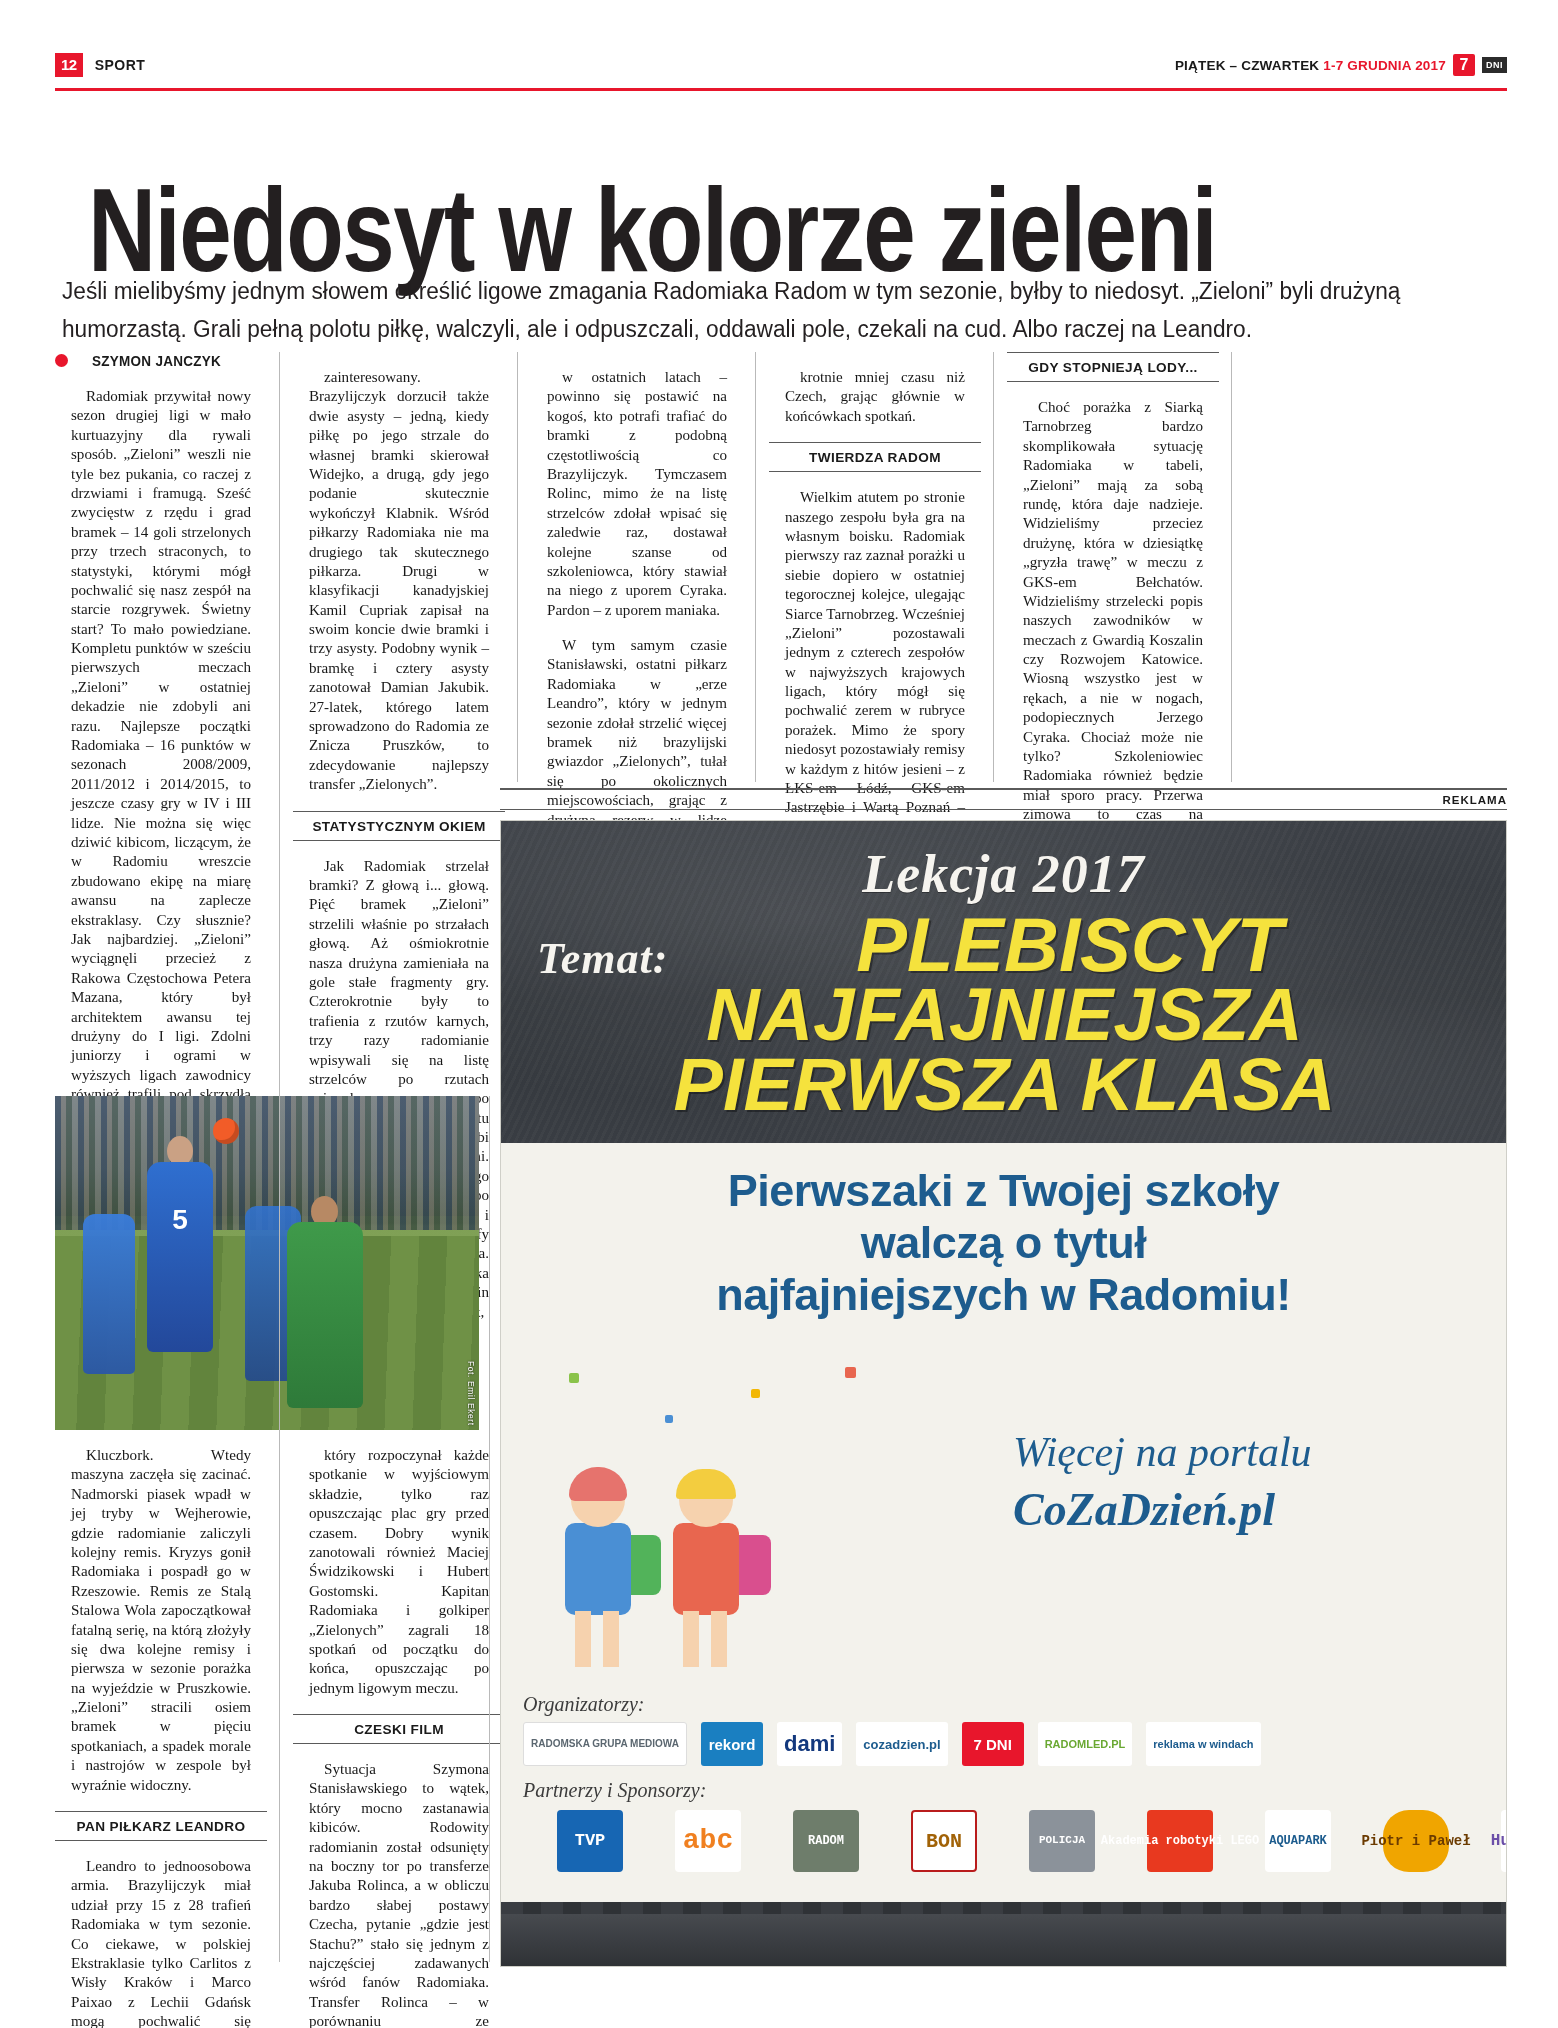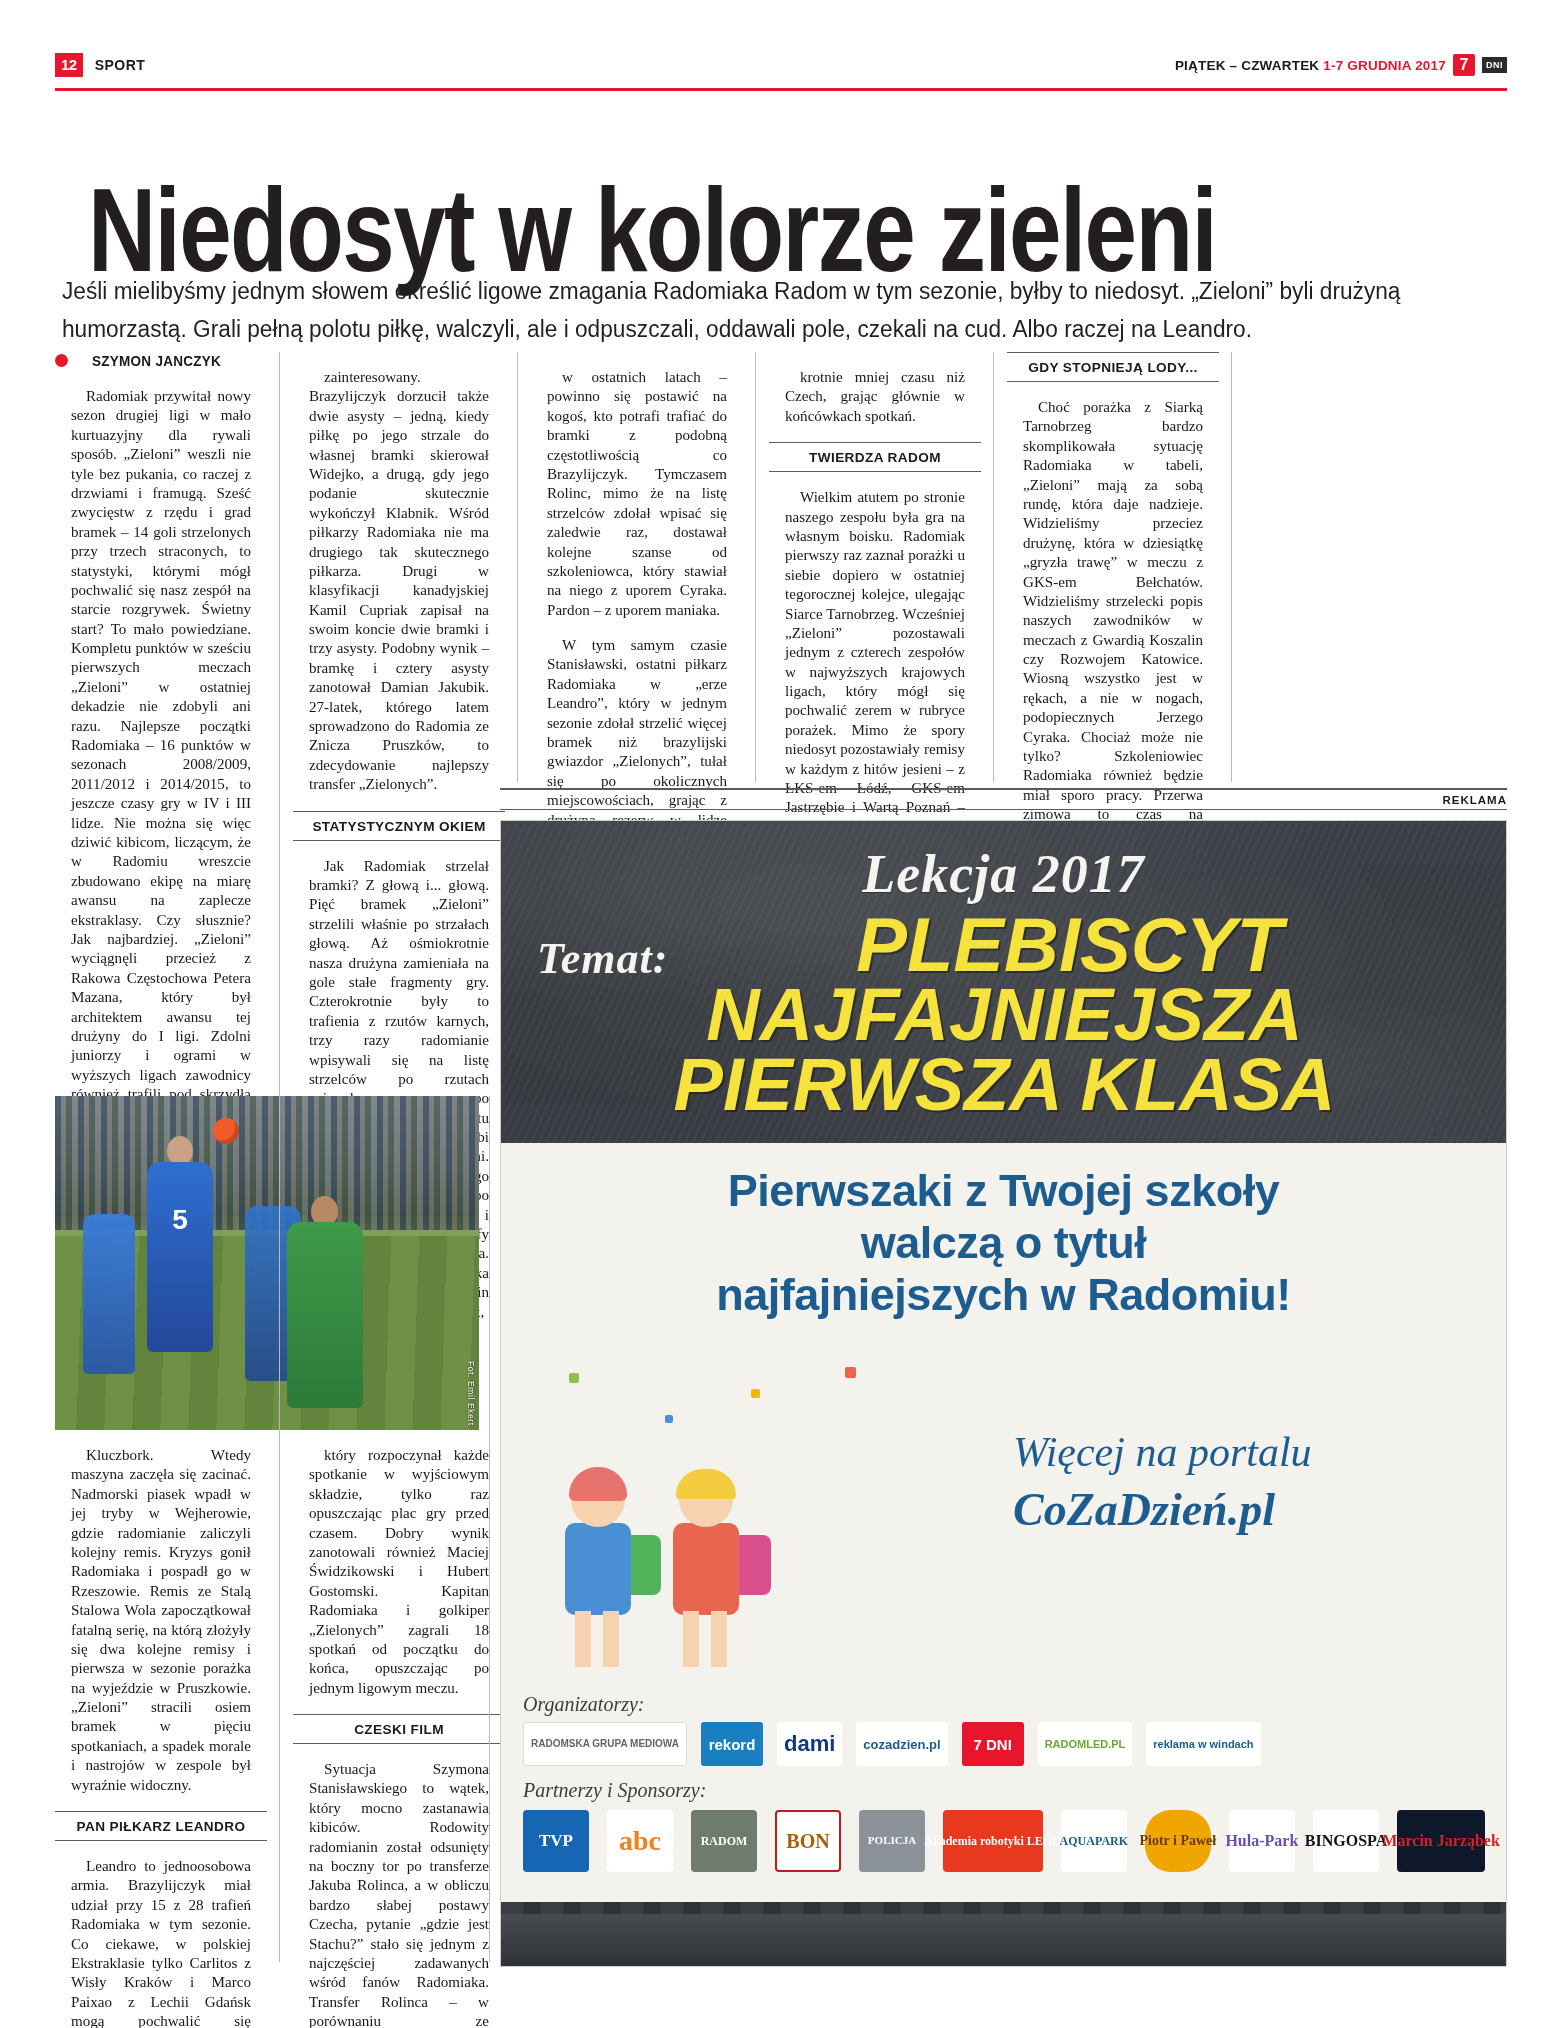--- a/index.html
+++ b/index.html
@@ -381,28 +381,29 @@
     font-size: 15px;
     border-radius: 3px;
     padding: 0 7px;
     white-space: nowrap;
   }
   .ad-partners { position: absolute; left: 22px; top: 958px; width: 962px; }
   .logo-row2 { display: flex; align-items: flex-end; gap: 18px; margin-top: 8px; }
   .logo-chip2 {
     height: 62px; min-width: 66px;
     display: flex; align-items: center; justify-content: center;
-    font-family: Liberation Serif, serif;
+    font-family: Liberation Mono, monospace;
     font-weight: bold;
     font-size: 17px;
     border-radius: 4px;
     padding: 0 8px;
     white-space: nowrap;
     text-align: left;
     line-height: 1.05;
+    margin-left: 34px;
   }
   .ad-footer-strip {
     position: absolute; left: 0; bottom: 0; width: 100%; height: 58px;
     background: linear-gradient(#4a4d52, #2f3236);
   }
   .ad-footer-strip::before {
     content:""; position:absolute; left:0; top:-6px; width:100%; height:12px;
     background: repeating-linear-gradient(90deg, #3a3d42 0 22px, #2f3236 22px 40px);
   }
 

